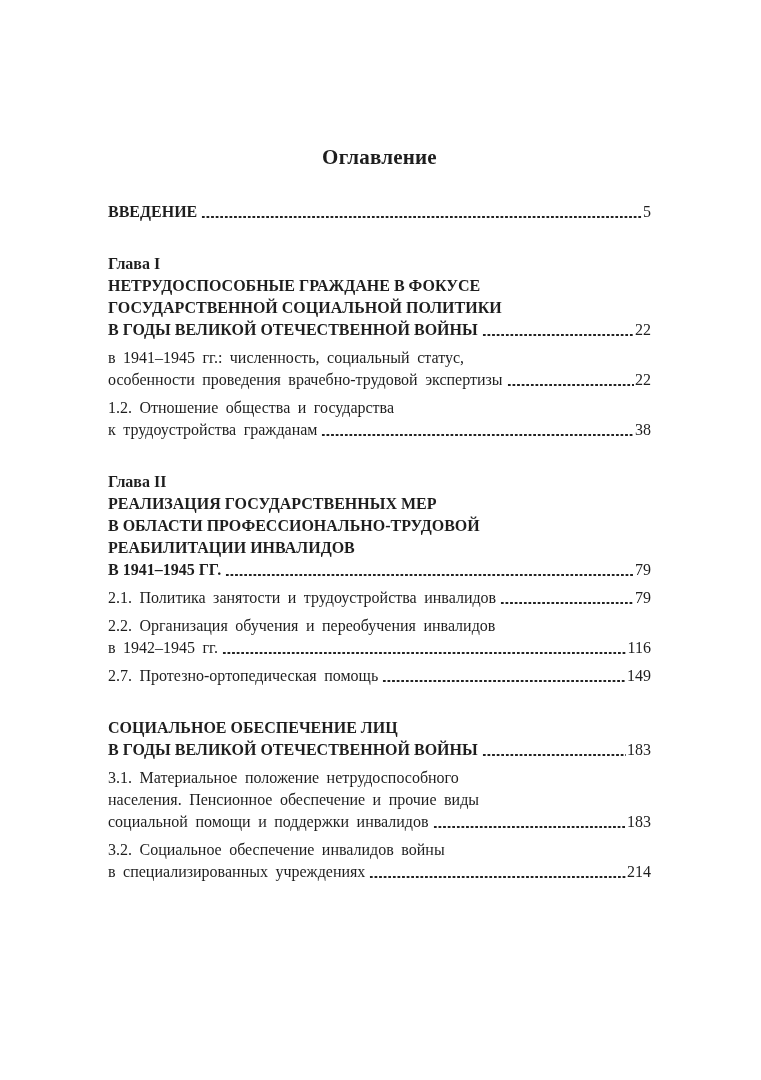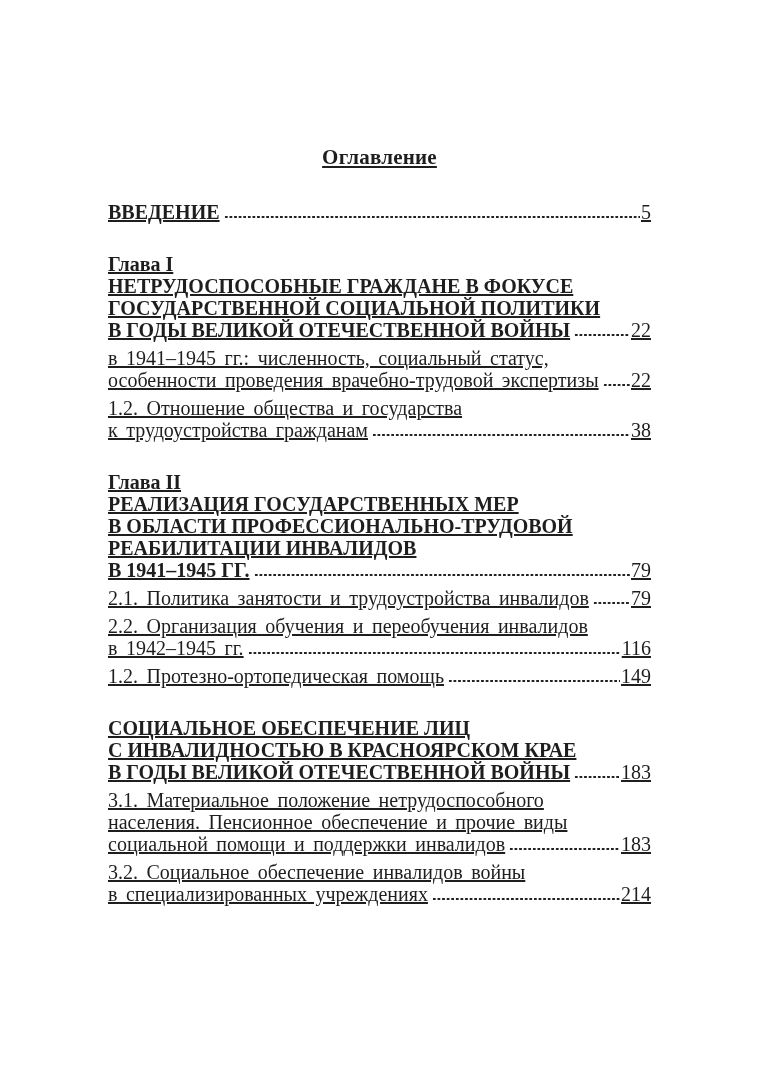--- a/index.html
+++ b/index.html
@@ -11,32 +11,31 @@
     position: relative;
     width: 761px;
     height: 1080px;
     margin: 0 auto;
     background: #ffffff;
     box-sizing: border-box;
     padding: 143px 110px 0 108px;
     color: #1e1e1e;
     font-family: "Liberation Serif", "DejaVu Serif", serif;
     overflow: hidden;
-    text-decoration: underline;
   }
   .toc-title {
     margin: 0 0 30px 0;
     text-align: center;
     font-size: 21px;
     line-height: 28px;
     font-weight: 700;
     letter-spacing: 0.2px;
   }
   .entry {
-    font-size: 20px;
+    font-size: 16px;
     line-height: 22px;
     margin-bottom: 6px;
   }
   .entry.bold { font-weight: 700; }
   .entry.regular { font-weight: 400; word-spacing: 3.5px; }
   .entry.has-chapter { margin-top: 30px; }
   .chapter-label { font-weight: 700; }
   .line { white-space: nowrap; }
   .line.last {
     display: flex;
@@ -120,28 +119,27 @@
       <div class="entry regular">
         <div class="line">2.2. Организация обучения и переобучения инвалидов</div>
         <div class="line last">
           <span class="ltext">в 1942–1945 гг.</span>
           <span class="leader"></span>
           <span class="pnum">116</span>
         </div>
       </div>
       <div class="entry regular">
         <div class="line last">
-          <span class="ltext">1.2. Протезно-ортопедическая помощь</span>
+          <span class="ltext">2.7. Протезно-ортопедическая помощь</span>
           <span class="leader"></span>
           <span class="pnum">149</span>
         </div>
       </div>
       <div class="entry bold has-chapter">
         <div class="line">СОЦИАЛЬНОЕ ОБЕСПЕЧЕНИЕ ЛИЦ</div>
-        <div class="line">С ИНВАЛИДНОСТЬЮ В КРАСНОЯРСКОМ КРАЕ</div>
         <div class="line last">
           <span class="ltext">В ГОДЫ ВЕЛИКОЙ ОТЕЧЕСТВЕННОЙ ВОЙНЫ</span>
           <span class="leader"></span>
           <span class="pnum">183</span>
         </div>
       </div>
       <div class="entry regular">
         <div class="line">3.1. Материальное положение нетрудоспособного</div>
         <div class="line">населения. Пенсионное обеспечение и прочие виды</div>
         <div class="line last">

